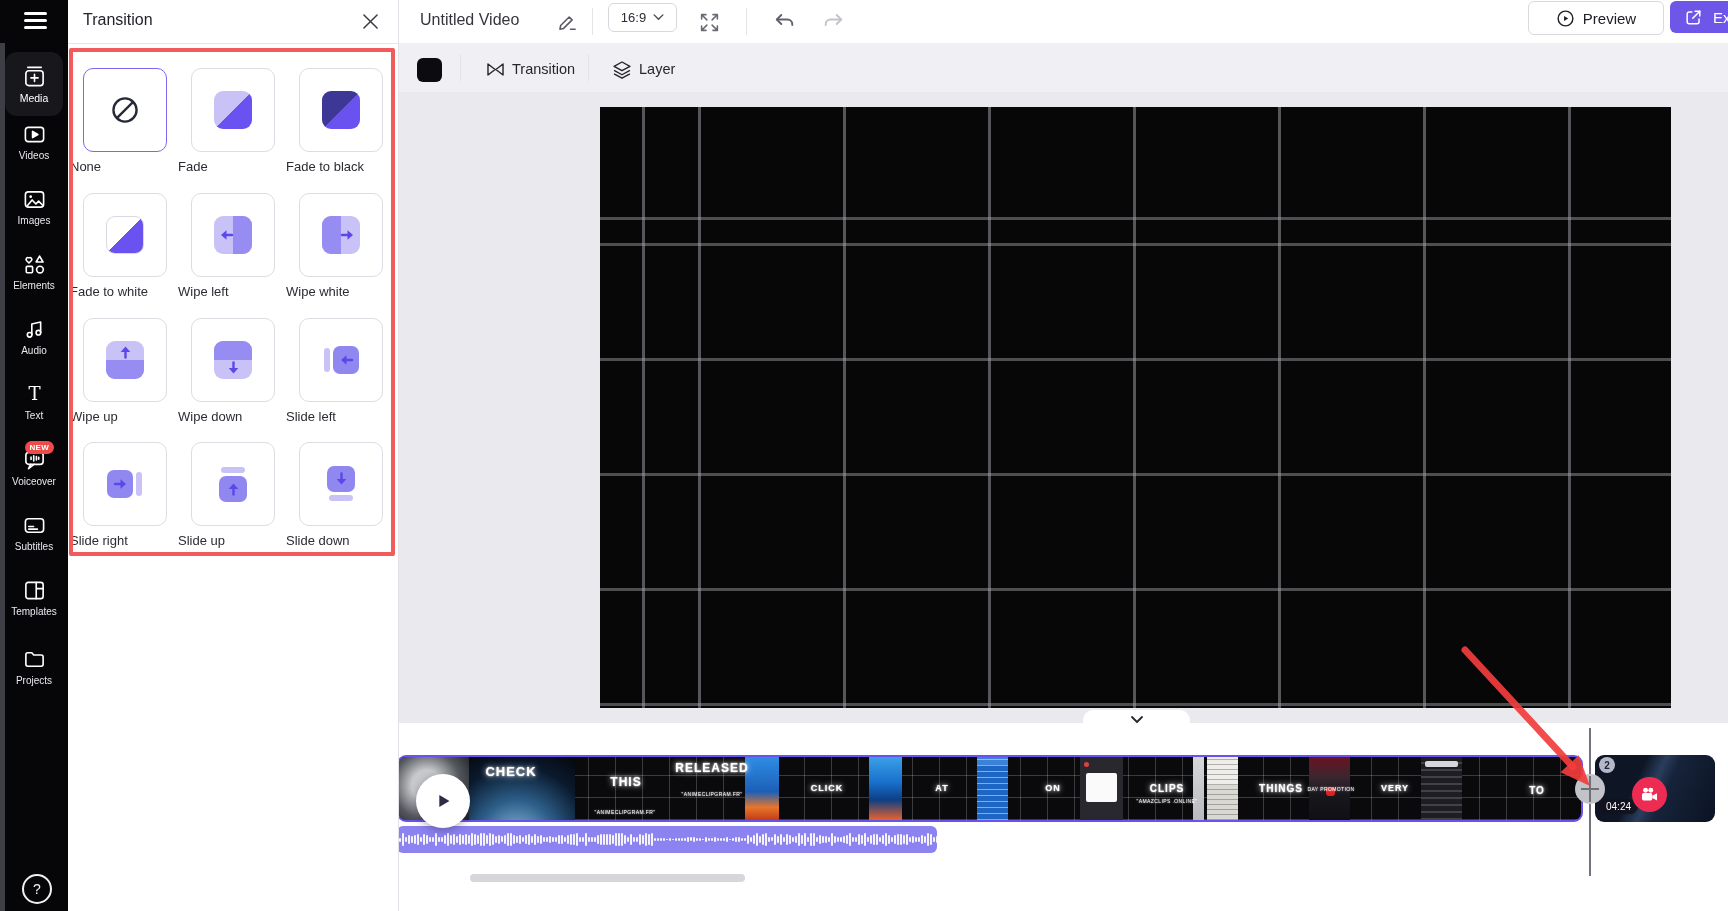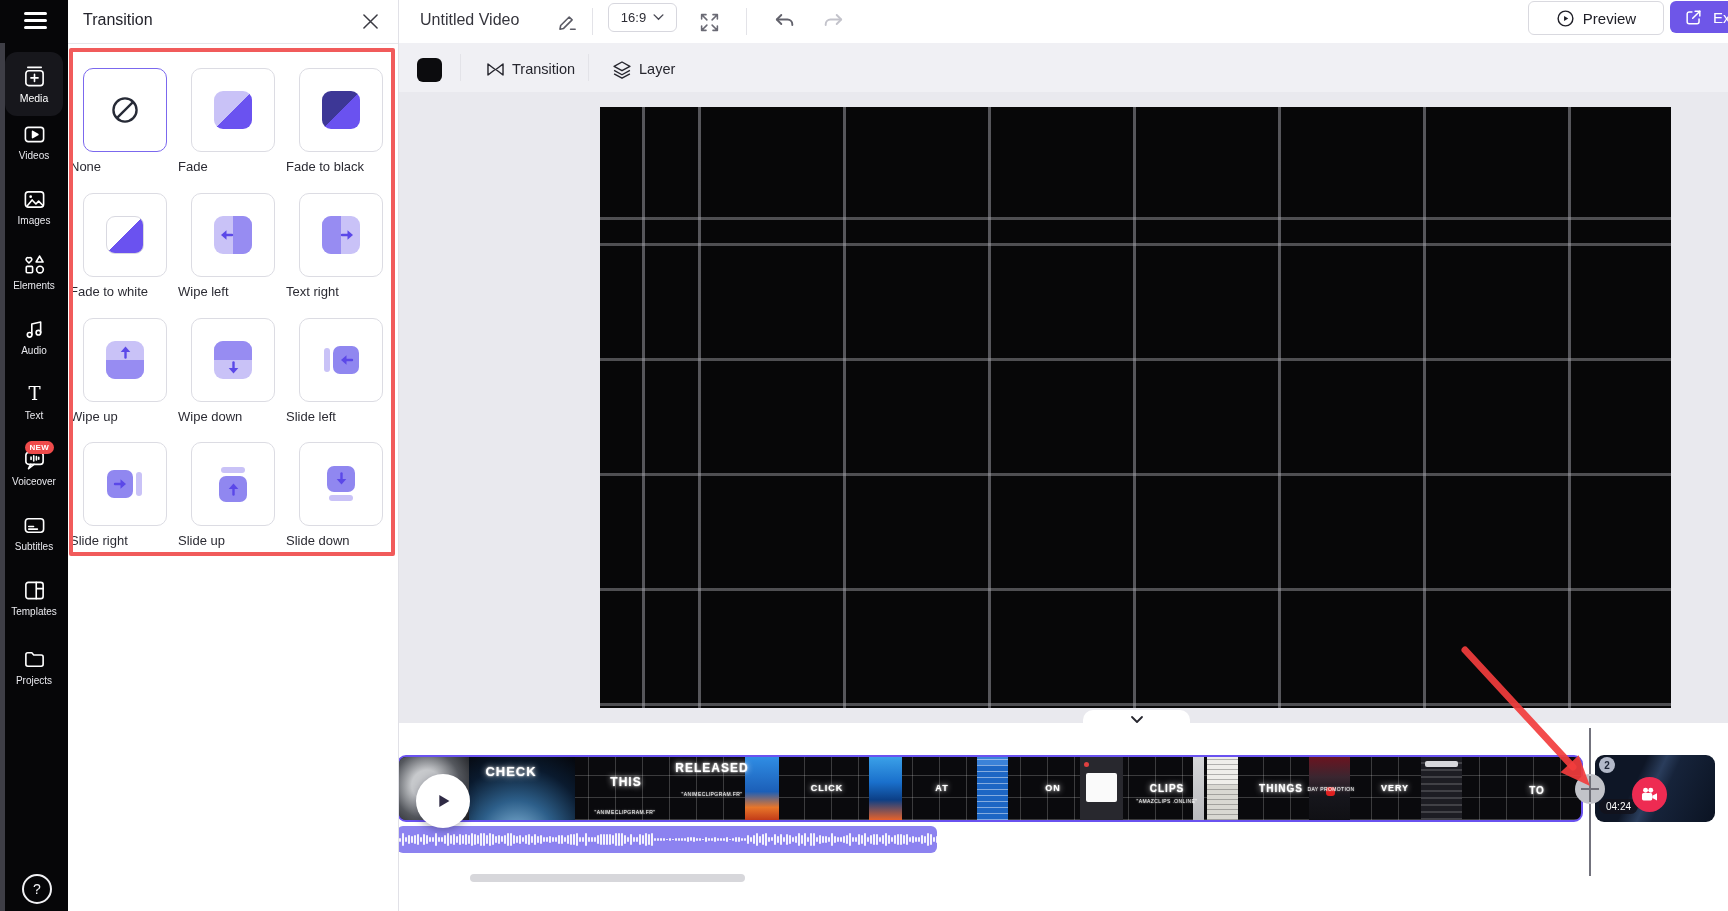--- a/index.html
+++ b/index.html
@@ -282,21 +282,21 @@
       <div class="abs card-label" style="left: 110px; top: 284px;">Wipe left</div>
       <div class="abs card" style="left: 231px; top: 193px;">
         <div class="wsq">
           <div class="whalf l"></div>
           <svg class="arr" viewBox="0 0 15 12" style="right:5px;top:13px;transform:rotate(180deg)">
             <path d="M13 6H5" stroke="#5b48e8" stroke-width="2.4" stroke-linecap="round"></path>
             <path d="M7.5 1.2L2 6l5.5 4.8z" fill="#5b48e8"></path>
           </svg>
         </div>
       </div>
-      <div class="abs card-label" style="left: 218px; top: 284px;">Text right</div>
+      <div class="abs card-label" style="left: 218px; top: 284px;">Wipe white</div>
       <div class="abs card" style="left: 15px; top: 318px;">
         <div class="wsq">
           <div class="whalf b"></div>
           <svg class="arr" viewBox="0 0 15 12" style="top:5px;left:11.5px;transform:rotate(90deg)">
             <path d="M13 6H5" stroke="#5b48e8" stroke-width="2.4" stroke-linecap="round"></path>
             <path d="M7.5 1.2L2 6l5.5 4.8z" fill="#5b48e8"></path>
           </svg>
         </div>
       </div>
       <div class="abs card-label" style="left: 2px; top: 409px;">Wipe up</div>

